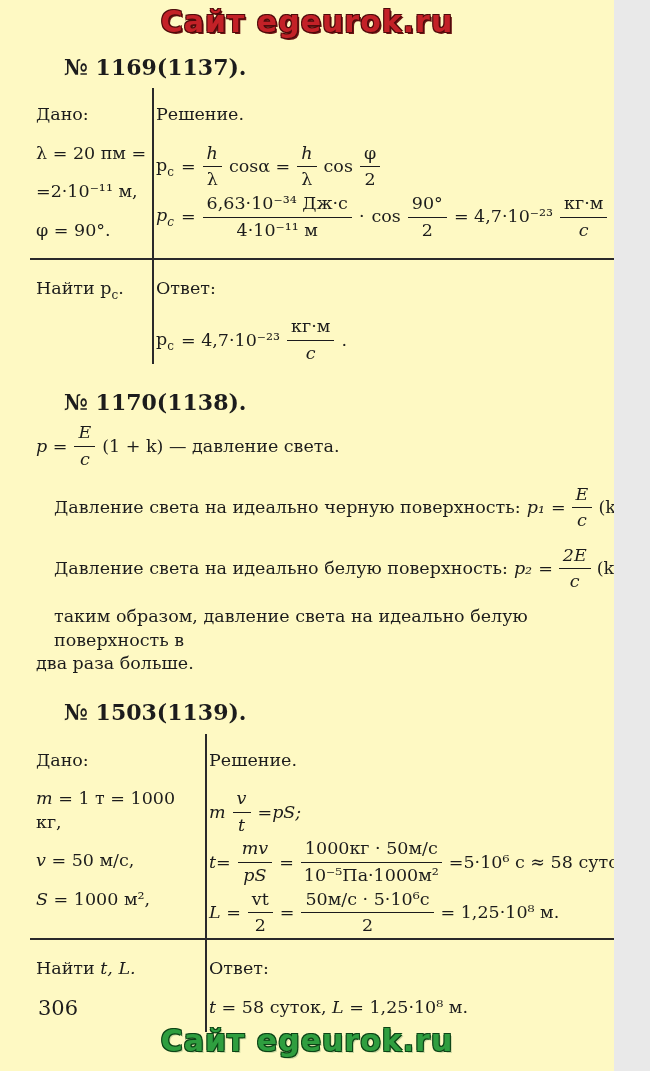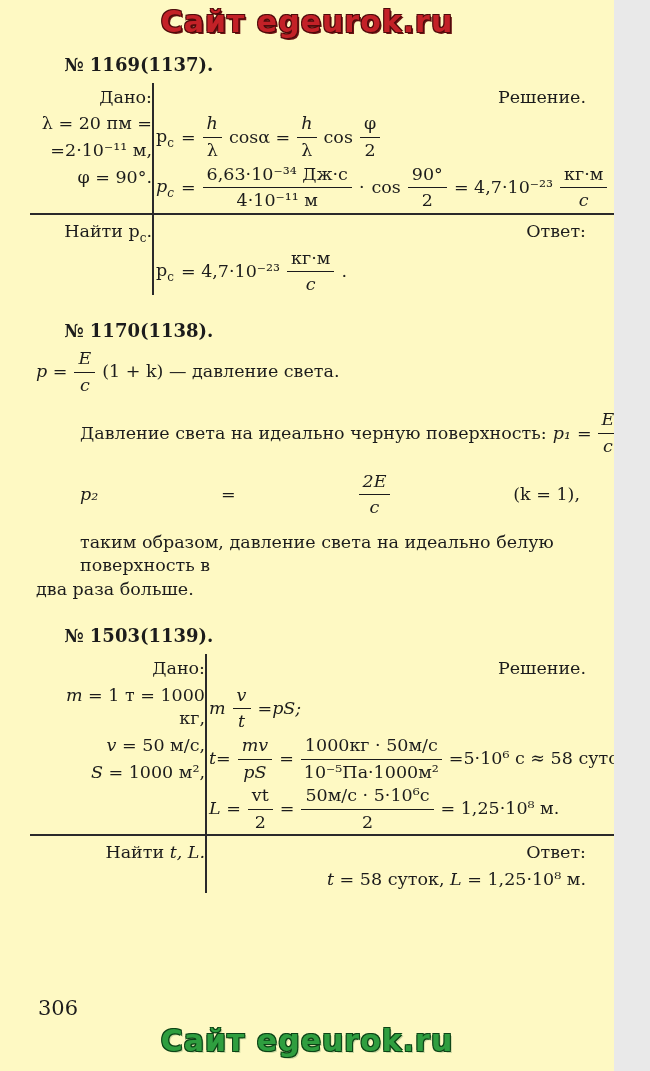--- a/index.html
+++ b/index.html
@@ -26,45 +26,45 @@
     color:#c32127;
     text-shadow:1px 1px 0 #4e0b0b,-1px -1px 0 #4e0b0b,1px -1px 0 #4e0b0b,-1px 1px 0 #4e0b0b,2px 2px 0 #6b1414;
   }
   .wm-bottom{
     position:absolute;left:0;right:0;bottom:10px;
     color:#2f9e3f;
     text-shadow:1px 1px 0 #0c4416,-1px -1px 0 #0c4416,1px -1px 0 #0c4416,-1px 1px 0 #0c4416,2px 2px 0 #11552033;
   }
   .pnum{
     font-weight:bold;
-    font-size:18px;
+    font-size:22px;
     margin:10px 0 4px 28px;
   }
   .ptable{position:relative;}
   .vline{position:absolute;top:2px;bottom:2px;width:1.6px;background:#2a2a2a;}
   .vline-1169{left:116px;}
   .vline-1171{left:169px;}
   .trow{display:flex;align-items:stretch;}
   .cleft{flex:none;padding-top:2px;}
   .cleft-1169{width:116px;}
   .cleft-1171{width:169px;}
   .cright{flex:1;padding-left:4px;padding-top:2px;}
   .hrule{border-top:2px solid #2a2a2a;margin-left:-6px;width:592px;}
-  .dline{margin:3px 0;text-align:right;}
+  .dline{margin:15px 0;}
   .fline{display:flex;align-items:center;margin:0 0;flex-wrap:nowrap;}
   .fline > *{margin-right:7px;flex:none;}
   .frac{display:inline-block;text-align:center;vertical-align:middle;}
   .frac .num{display:block;border-bottom:1.4px solid #1c1c1c;padding:0 4px 1px;}
   .frac .den{display:block;padding-top:1px;}
   .it{font-style:italic;}
   sub{font-size:12px;}
   .para{margin:10px 0;}
   .para-flex{display:flex;align-items:center;margin:11px 0;}
   .para-flex > *{margin-right:6px;flex:none;}
-  .indent{margin-left:44px;justify-content:space-between;}
+  .indent{margin-left:18px;}
   .sec-gap{margin-top:22px;}
   .page-number{position:absolute;left:38px;top:994px;font-size:21px;}
 </style>
 </head>
 <body>
 
 <div class="page">
 
   <div class="wm wm-top">Сайт egeurok.ru</div>
 
@@ -157,20 +157,21 @@
         <span>Давление света на идеально черную поверхность:</span>
         <span class="it">p₁</span>
         <span>=</span>
         <span class="frac">
             <span class="num it">E</span>
             <span class="den it">c</span>
           </span>
         <span>(k = 0).</span>
       </div>
       <div class="para-flex indent">
+        <span>Давление света на идеально белую поверхность:</span>
         <span class="it">p₂</span>
         <span>=</span>
         <span class="frac">
             <span class="num it">2E</span>
             <span class="den it">c</span>
           </span>
         <span>(k = 1),</span>
       </div>
       <div class="para">
         <div class="indent">таким образом, давление света на идеально белую поверхность в</div>

